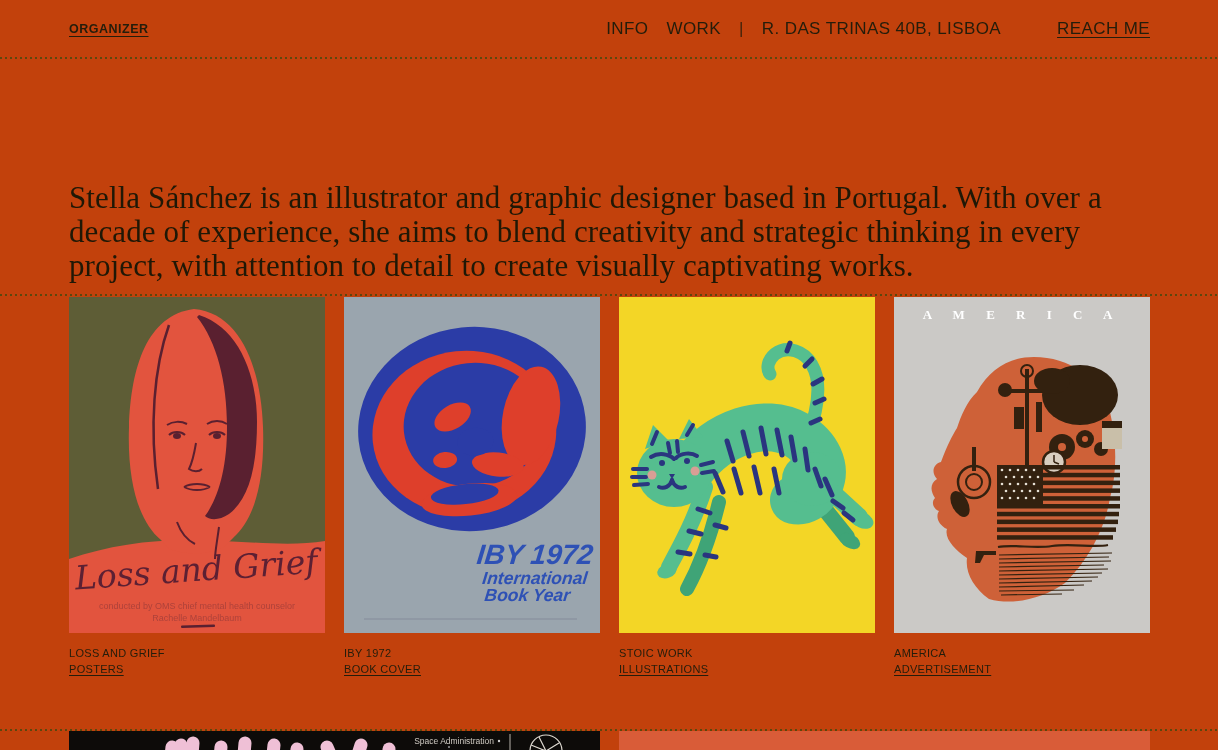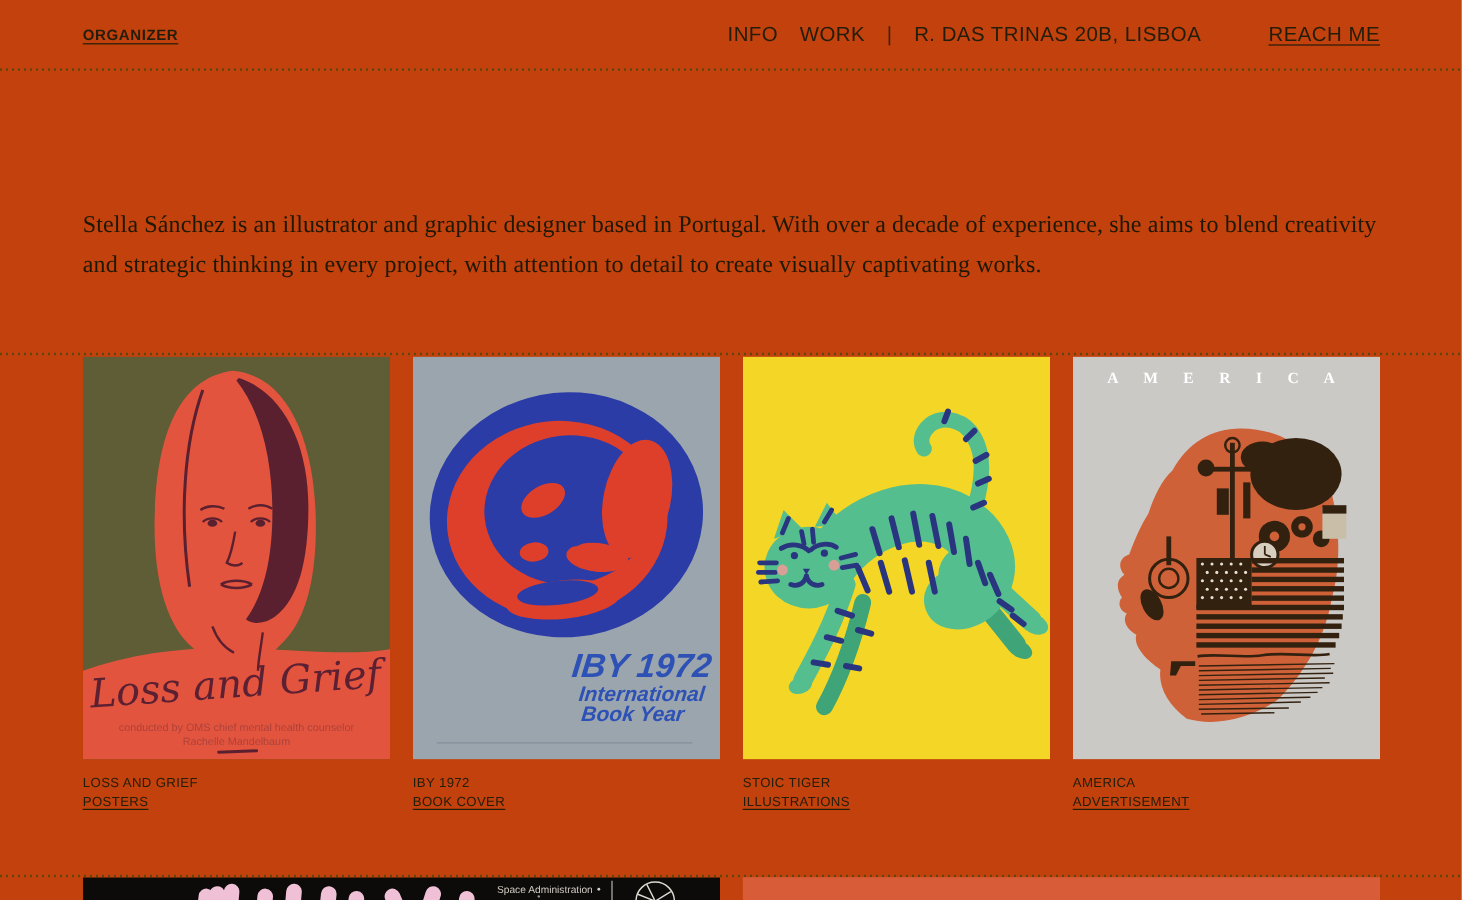--- a/index.html
+++ b/index.html
@@ -12,42 +12,42 @@
        align-items:center;justify-content:space-between;padding:0 68px 0 69px;box-sizing:border-box;}
   .brand{font-size:12.5px;font-weight:700;letter-spacing:.5px;text-decoration:underline;
          text-underline-offset:3px;cursor:pointer;}
   .nav{display:flex;align-items:center;gap:18px;font-size:17px;font-weight:500;letter-spacing:.4px;}
   .nav .sep{opacity:.85;}
   .nav .cta{margin-left:38px;text-decoration:underline;text-underline-offset:3px;cursor:pointer;}
   .nav .lnk{cursor:pointer;}
   
   .intro{position:absolute;left:69px;top:150px;width:1095px;
          font-family:"Liberation Serif","DejaVu Serif",serif;
-         font-size:20px;line-height:34px;color:#1F1806;letter-spacing:.1px;}
+         font-size:31px;line-height:34px;color:#1F1806;letter-spacing:.1px;}
   
   .card{position:absolute;top:297px;width:306px;margin:0;}
   .art{width:256px;height:336px;overflow:hidden;cursor:pointer;display:block;}
   .art svg{display:block;}
   .cap{margin-top:12px;font-size:11px;line-height:16px;font-weight:500;letter-spacing:.3px;color:#241D0B;}
   .cap .cat{text-decoration:underline;text-underline-offset:2px;cursor:pointer;}
   
   .half{position:absolute;top:731px;width:531px;height:19px;overflow:hidden;cursor:pointer;}
 </style>
 </head>
 <body>
 
 <div class="page">
 
   <div class="hdr">
     <a class="brand">ORGANIZER</a>
     <div class="nav">
       <span class="lnk">INFO</span>
       <span class="lnk">WORK</span>
       <span class="sep">|</span>
-      <span>R. DAS TRINAS 20B, LISBOA</span>
+      <span>R. DAS TRINAS 40B, LISBOA</span>
       <span class="cta">REACH ME</span>
     </div>
   </div>
   <div class="dash" style="top:57px"></div>
 
   <p class="intro">Stella Sánchez is an illustrator and graphic designer based in Portugal. With over a decade of experience, she aims to blend creativity and strategic thinking in every project, with attention to detail to create visually captivating works.</p>
 
   <div class="dash" style="top:294px"></div>
 
   <figure class="card" style="left:69px">
@@ -174,21 +174,21 @@
             <path d="M86,258 L97,260"></path>
           <path d="M192,126 L201,122"></path>
             <path d="M196,106 L205,102"></path>
           <path d="M194,87 L203,82"></path>
             <path d="M186,69 L193,62"></path>
           <path d="M168,54 L171,46"></path>
         </g>
       </svg>
     </span>
     <figcaption class="cap">
-      <div>STOIC TIGER</div>
+      <div>STOIC WORK</div>
       <div class="cat">ILLUSTRATIONS</div>
     </figcaption>
   </figure>
 
   <figure class="card" style="left:894px">
     <span class="art">
       <svg width="256" height="336" viewBox="0 0 256 336">
         <rect width="256" height="336" fill="#CBC9C6"></rect>
         <text x="128" y="22" text-anchor="middle" font-family="Liberation Serif, serif" font-weight="bold" font-size="13" fill="#FFFFFF" letter-spacing="9">A M E R I C A</text>
 

